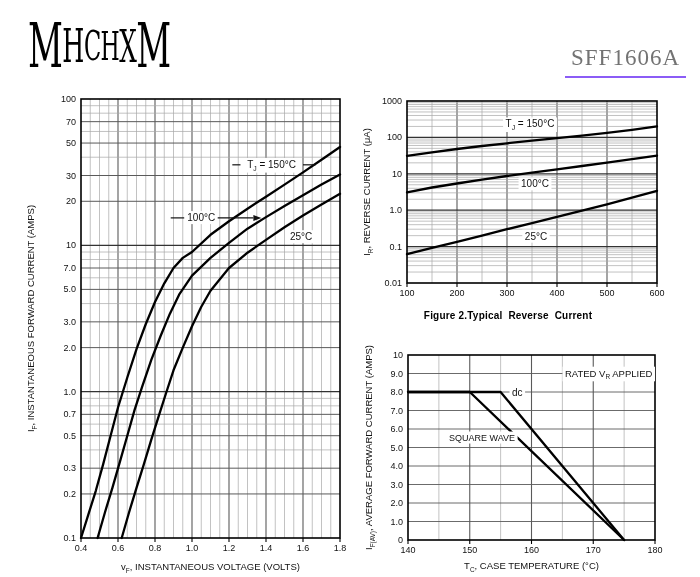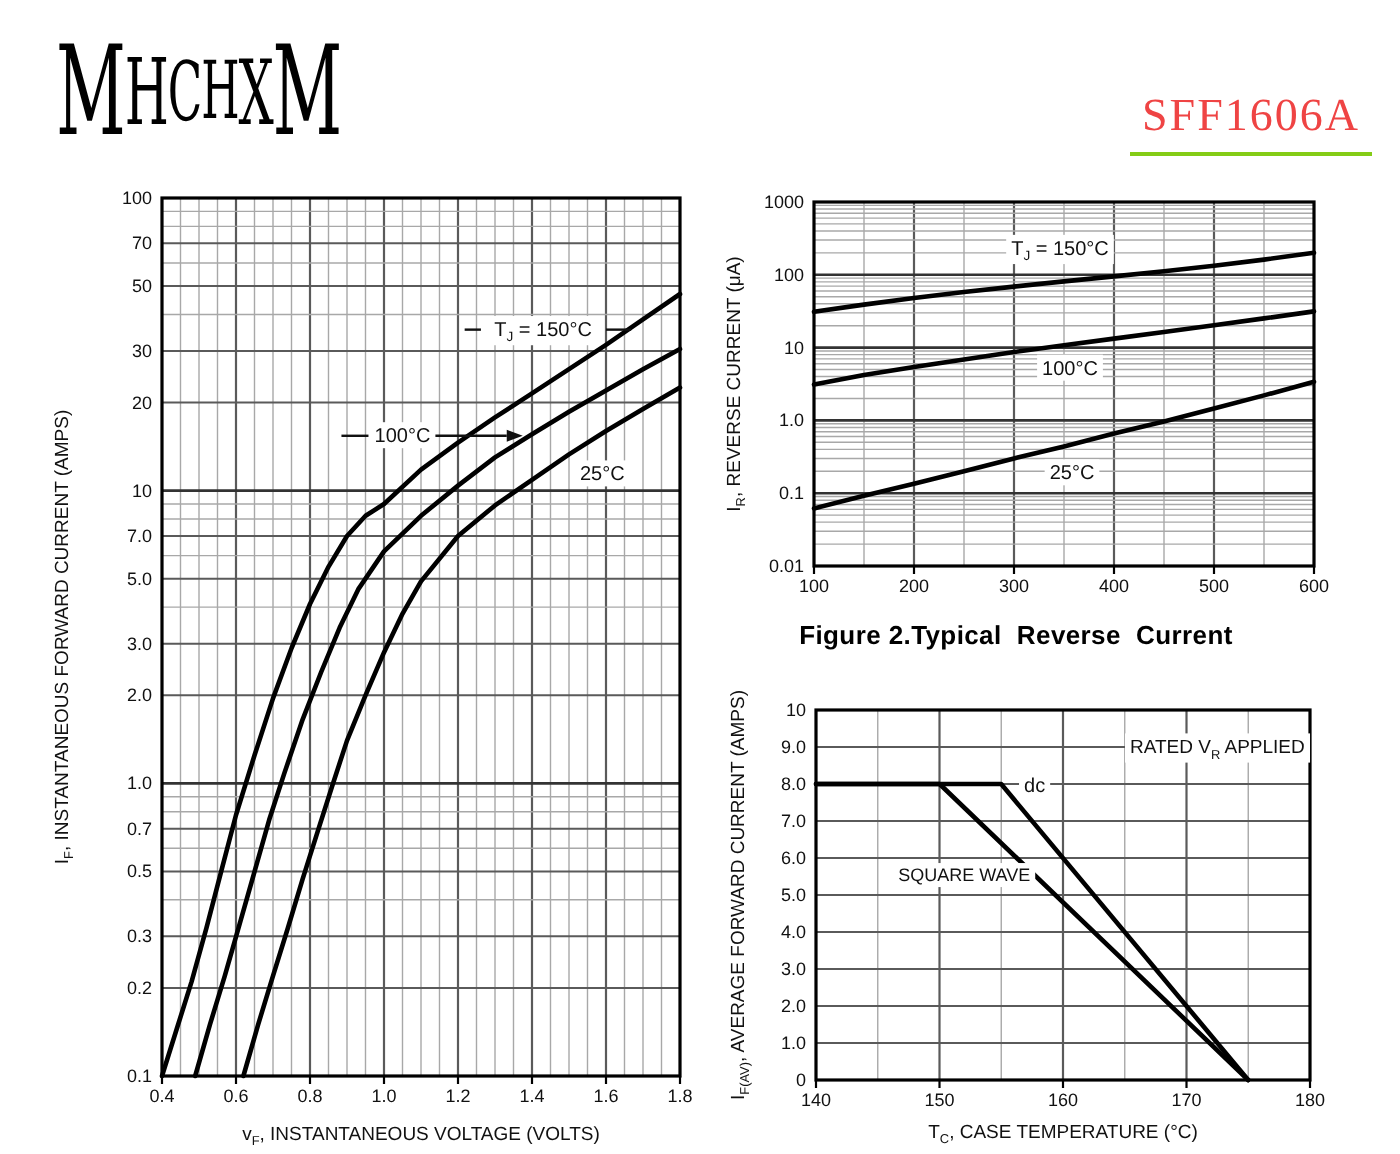--- a/index.html
+++ b/index.html
@@ -9,24 +9,24 @@
         font-family:"DejaVu Serif",serif;color:#000;transform:scaleX(0.55);
         transform-origin:left center;letter-spacing:-1px;line-height:1;}
   .logo span{display:block;}
   .logo span:nth-child(1){font-size:62px;}
   .logo span:nth-child(2){font-size:46px;}
   .logo span:nth-child(3){font-size:41px;}
   .logo span:nth-child(4){font-size:40px;}
   .logo span:nth-child(5){font-size:45px;}
   .logo span:nth-child(6){font-size:62px;}
   .part-number{position:absolute;top:45px;right:14px;font-family:"Liberation Serif",serif;
-        font-size:23px;letter-spacing:1px;color:#ef4444;border-bottom:2px solid #84cc16;
+        font-size:23px;letter-spacing:1px;color:#737373;border-bottom:2px solid #8b5cf6;
         padding:0 6px 5px 6px;text-align:center;}
   .fig-caption{position:absolute;left:398px;top:310px;width:220px;text-align:center;
-        font-size:13px;font-weight:bold;color:#000;white-space:pre;letter-spacing:.2px;}
+        font-size:10px;font-weight:bold;color:#000;white-space:pre;letter-spacing:.2px;}
   svg{position:absolute;}
   #chart0{left:0;top:90px;}
   #chart1{left:360px;top:90px;}
   #chart2{left:360px;top:345px;}
 </style>
 </head>
 <body>
 
 <div class="page">
   <div class="logo">

